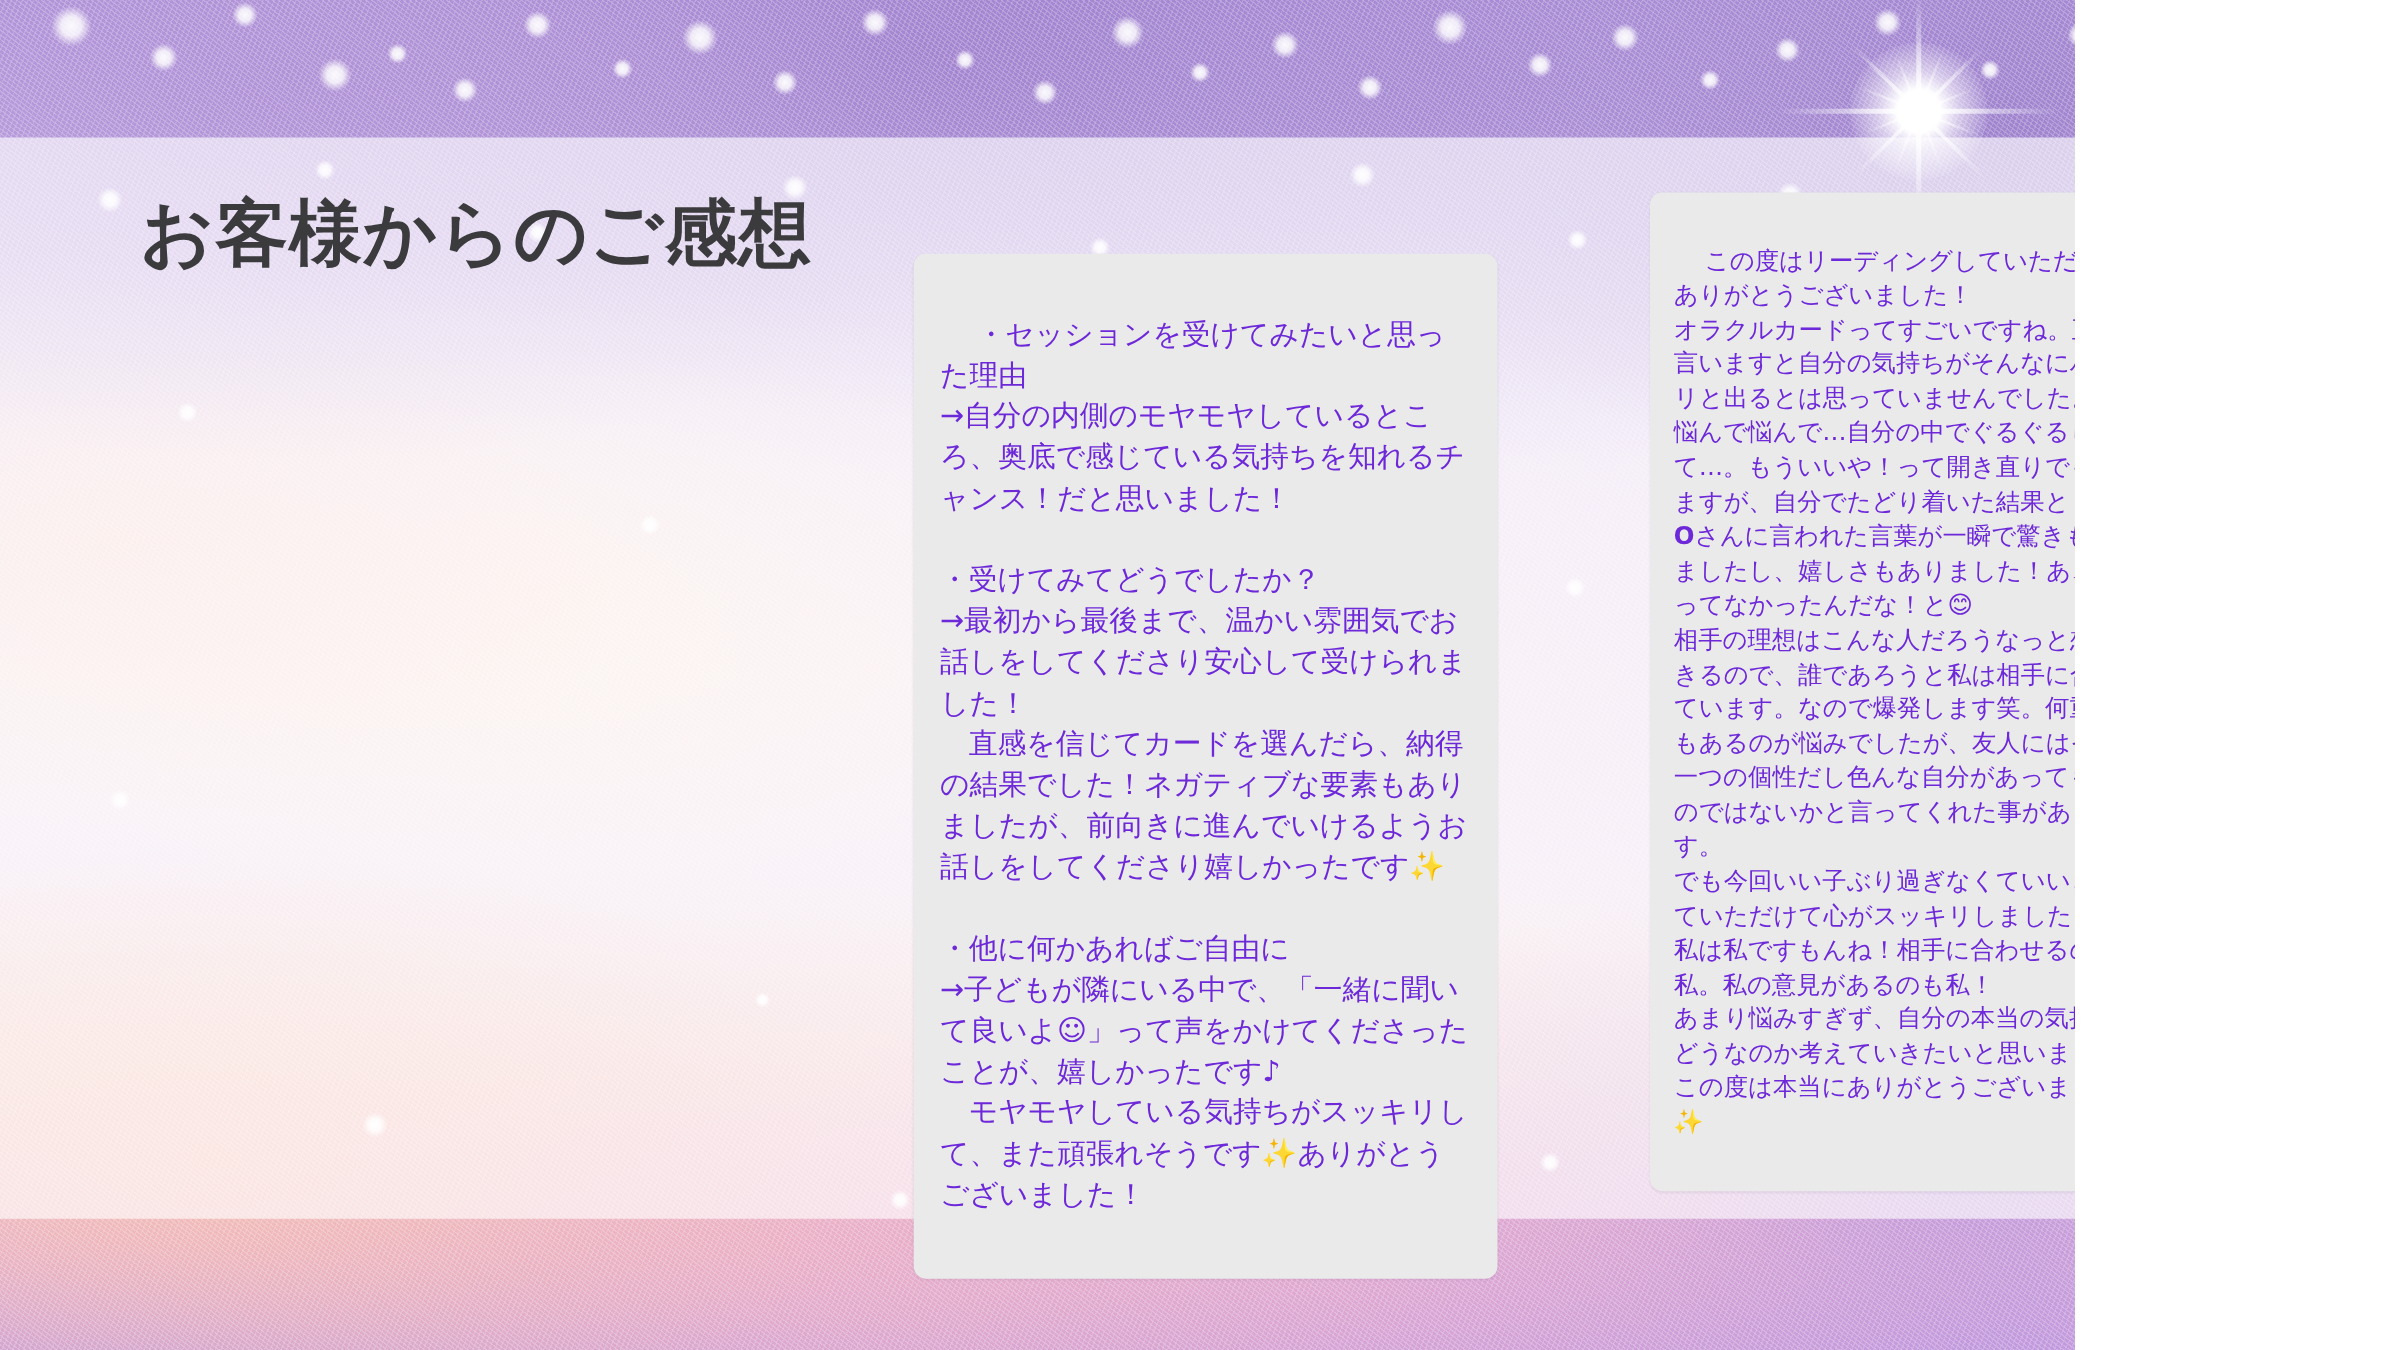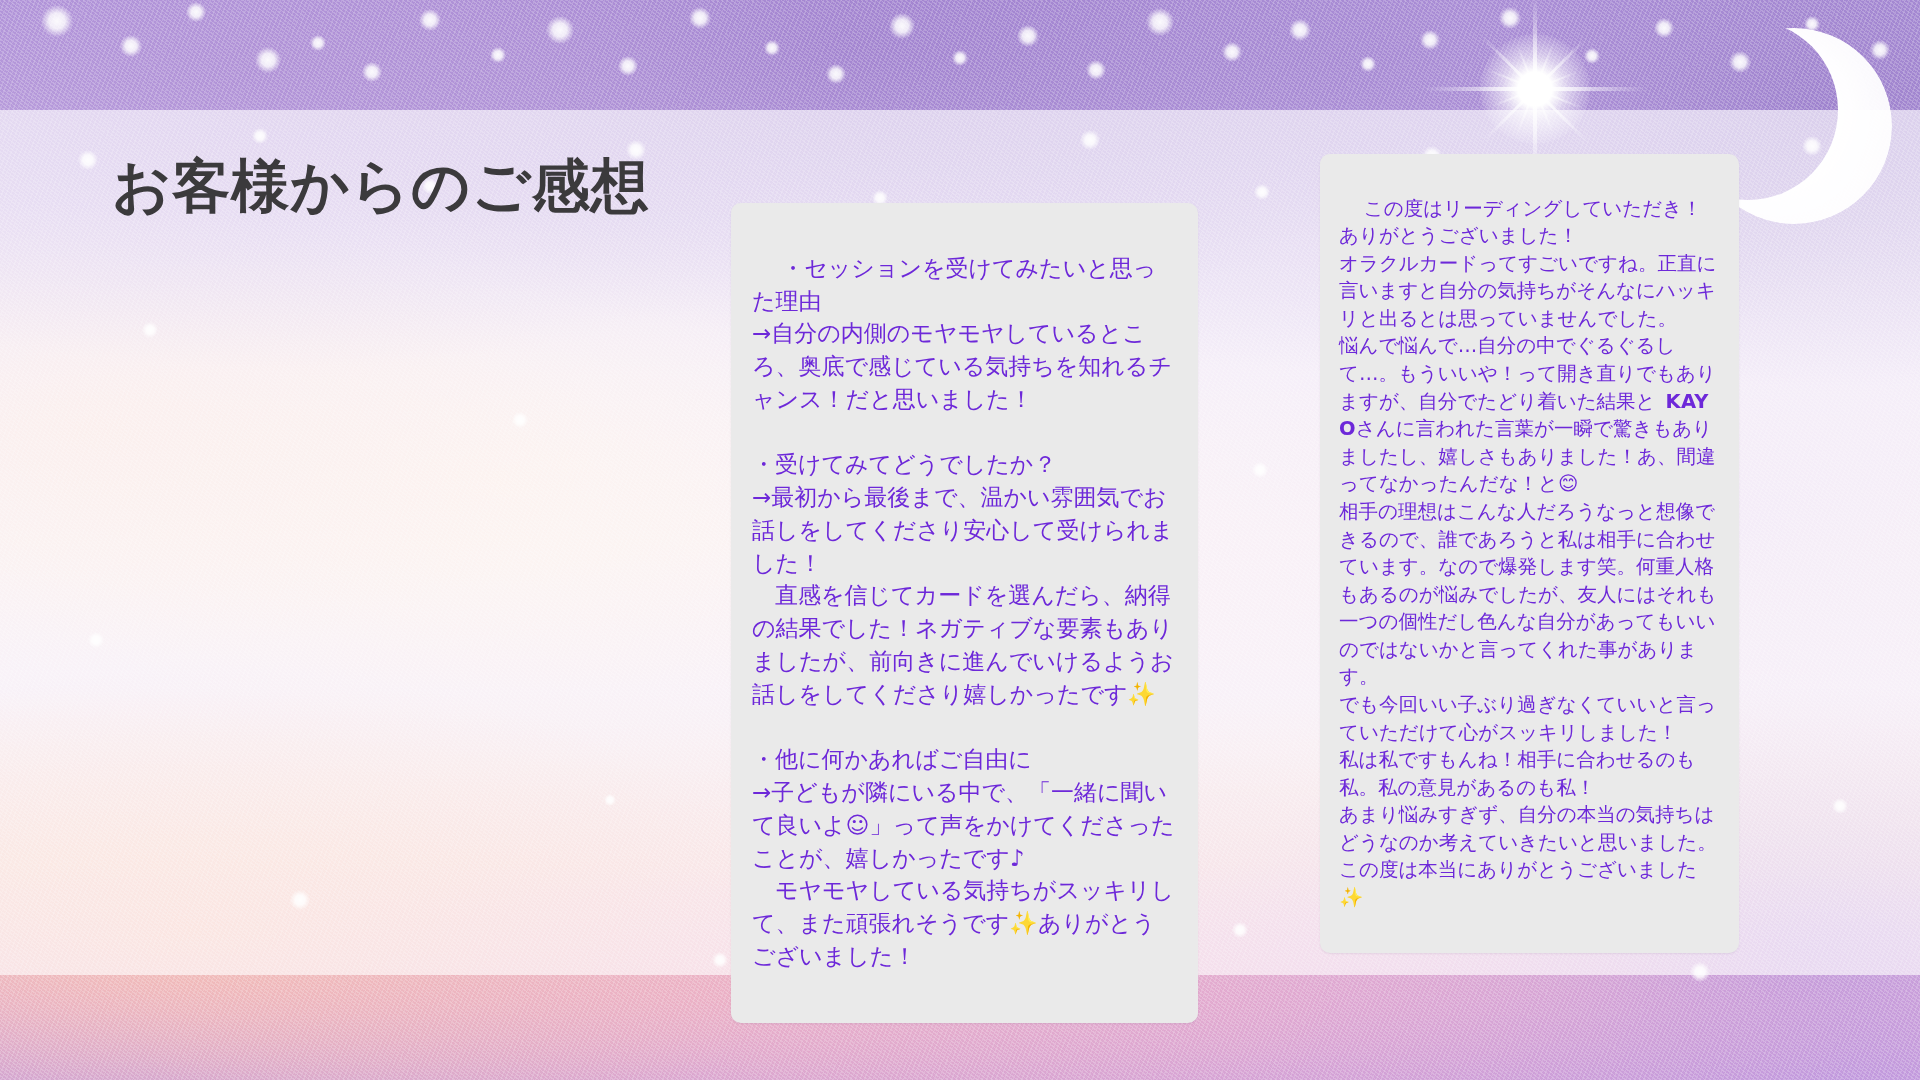--- a/index.html
+++ b/index.html
@@ -7,21 +7,21 @@
     margin: 0;
     padding: 0;
     width: 1920px;
     height: 1080px;
     overflow: hidden;
     font-family: "DejaVu Sans", "Liberation Sans", sans-serif;
   }
 
   #stage {
     position: relative;
-    width: 1920px;
+    width: 1660px;
     height: 1080px;
     overflow: hidden;
     background: #d9c6ec;
   }
 
   
   .bg-layer {
     position: absolute;
     inset: 0;
     pointer-events: none;

